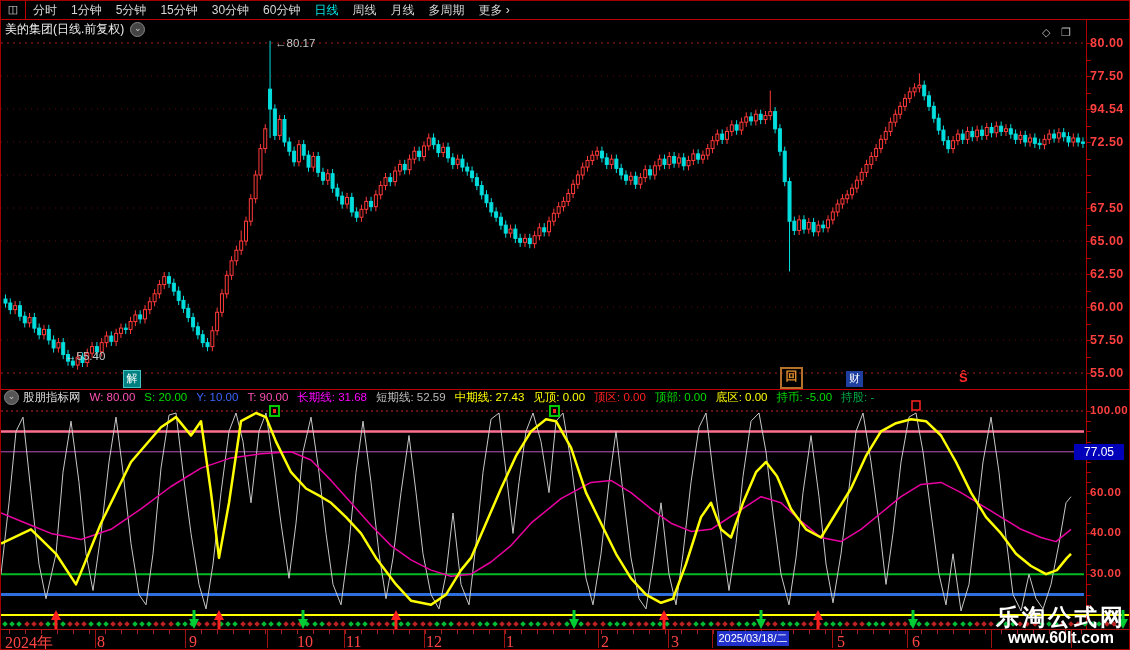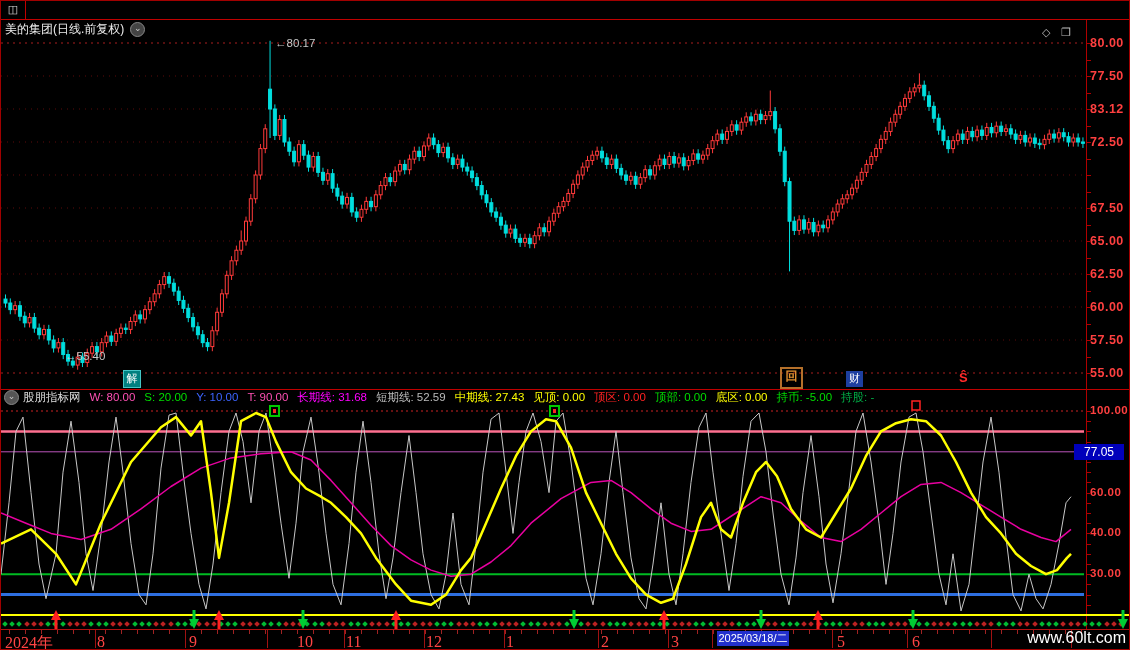--- a/index.html
+++ b/index.html
@@ -23,31 +23,44 @@
   .param-row span{margin-right:9px;}
   .badge{position:absolute;text-align:center;}
   .ann{position:absolute;color:#c8c8c8;font-size:11.5px;}
   .xaxis{position:absolute;top:628px;left:0;width:1128px;height:20px;background:#000;
          border-top:1px solid #b01111;border-bottom:1px solid #901010;}
   .xlab{position:absolute;top:3px;color:#ff4444;font-size:16px;font-family:Liberation Serif, serif;}
   .mtick{position:absolute;top:0;width:1px;height:18px;background:#a01212;}
   .stick{position:absolute;top:0;width:1px;height:4px;background:#a02222;}
   .watermark{position:absolute;right:3px;bottom:2px;text-align:center;z-index:50;color:#fff;}
   .wm1{font-size:23px;font-weight:bold;letter-spacing:3px;line-height:24px;}
-  .wm2{font-size:16px;font-weight:normal;line-height:18px;}
+  .wm2{font-size:16px;font-weight:bold;line-height:18px;}
   .diamond{position:absolute;width:4px;height:4px;transform:rotate(45deg);top:2px;}
   svg{display:block;}
 </style>
 </head>
 <body>
 
 <div class="app">
 
   <div class="topbar">
     <div class="icon-cell">◫</div>
+    <nav class="periods" id="periods">
+        <span class="mi">分时</span>
+        <span class="mi">1分钟</span>
+        <span class="mi">5分钟</span>
+        <span class="mi">15分钟</span>
+        <span class="mi">30分钟</span>
+        <span class="mi">60分钟</span>
+        <span class="mi act">日线</span>
+        <span class="mi">周线</span>
+        <span class="mi">月线</span>
+        <span class="mi">多周期</span>
+        <span class="mi">更多 ›</span>
+      </nav>
   </div>
 
   <div class="titlebar">
     <span>美的集团(日线.前复权)</span><span class="circ">⌄</span>
   </div>
   <span class="title-ico" style="left:1041px;">◇</span>
   <span class="title-ico" style="left:1060px;">❐</span>
 
   <svg id="mainsvg" width="1086" height="350" style="position:absolute;top:38px;left:0;overflow:visible;">
       <line x1="0" x2="1083" y1="4" y2="4" stroke="#a81f1f" stroke-dasharray="2,4" stroke-width="1"></line>
@@ -824,21 +837,21 @@
       <div class="xlab" style="left: 670px;">3</div>
       <div class="xlab" style="left: 836px;">5</div>
       <div class="xlab" style="left: 911px;">6</div>
       <div style="position: absolute; left: 716px; top: 1px; width: 72px; height: 15px; background: rgb(34, 48, 204); color: rgb(255, 255, 255); font-size: 11px; line-height: 15px; text-align: center;">2025/03/18/二</div>
     </div>
 
   <div style="position:absolute;left:1085px;top:19px;width:1px;height:609px;background:#b00000;"></div>
   <div id="yaxis-main">
       <div class="ylab" style="left: 1089px; top: 35px;">80.00</div>
       <div class="ylab" style="left: 1089px; top: 68px;">77.50</div>
-      <div class="ylab" style="left: 1089px; top: 101px;">83.12</div>
+      <div class="ylab" style="left: 1089px; top: 101px;">94.54</div>
       <div class="ylab" style="left: 1089px; top: 134px;">72.50</div>
       <div class="ylab" style="left: 1089px; top: 167px; margin-left: 39px;">70.00</div>
       <div class="ylab" style="left: 1089px; top: 200px;">67.50</div>
       <div class="ylab" style="left: 1089px; top: 233px;">65.00</div>
       <div class="ylab" style="left: 1089px; top: 266px;">62.50</div>
       <div class="ylab" style="left: 1089px; top: 299px;">60.00</div>
       <div class="ylab" style="left: 1089px; top: 332px;">57.50</div>
       <div class="ylab" style="left: 1089px; top: 365px;">55.00</div>
       <div style="position: absolute; left: 1085px; top: 42px; width: 5px; height: 1px; background: rgb(176, 0, 0);"></div>
       <div style="position: absolute; left: 1085px; top: 59px; width: 5px; height: 1px; background: rgb(176, 0, 0);"></div>
@@ -884,15 +897,16 @@
       <div style="position: absolute; left: 1085px; top: 553px; width: 5px; height: 1px; background: rgb(176, 0, 0);"></div>
       <div style="position: absolute; left: 1085px; top: 563px; width: 5px; height: 1px; background: rgb(176, 0, 0);"></div>
       <div style="position: absolute; left: 1085px; top: 573px; width: 5px; height: 1px; background: rgb(176, 0, 0);"></div>
       <div style="position: absolute; left: 1085px; top: 583px; width: 5px; height: 1px; background: rgb(176, 0, 0);"></div>
       <div style="position: absolute; left: 1085px; top: 594px; width: 5px; height: 1px; background: rgb(176, 0, 0);"></div>
       <div style="position: absolute; left: 1085px; top: 604px; width: 5px; height: 1px; background: rgb(176, 0, 0);"></div>
     </div>
   <div class="badge" id="valbadge" style="left: 1073px; top: 443px; width: 50px; height: 16px; color: rgb(255, 255, 255); font-size: 12px; line-height: 16px; z-index: 8; background: rgb(0, 0, 187);">77.05</div>
 
   <div class="watermark">
+    <div class="wm1">乐淘公式网</div>
     <div class="wm2">www.60lt.com</div>
   </div>
 </div>
 
 </body></html>

